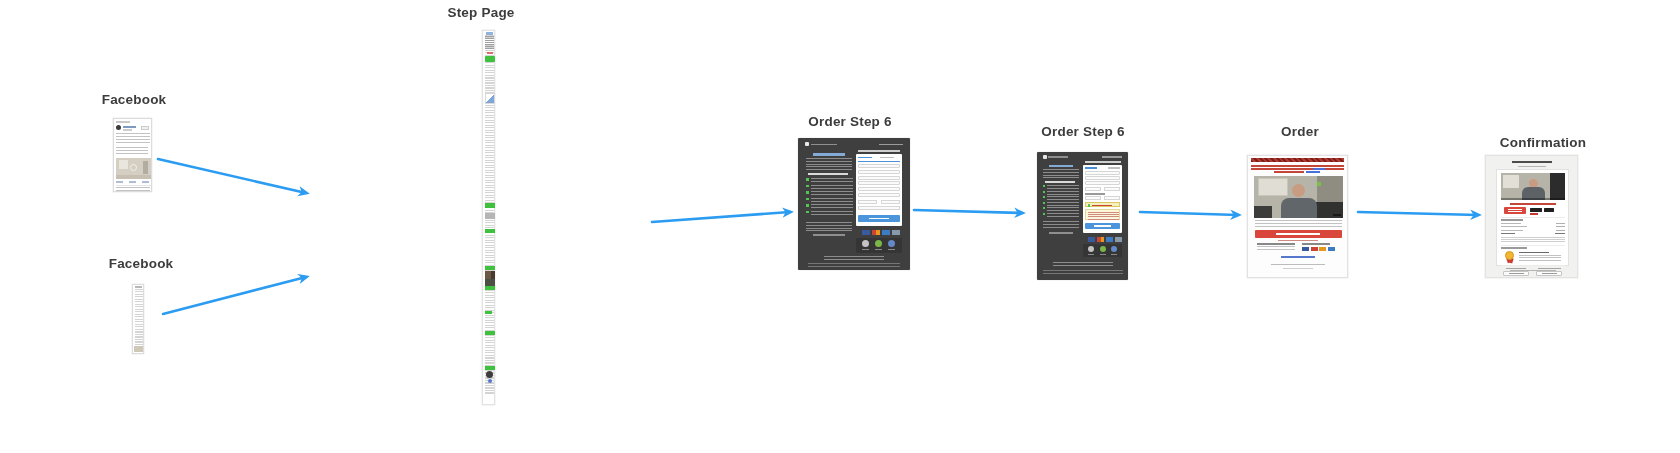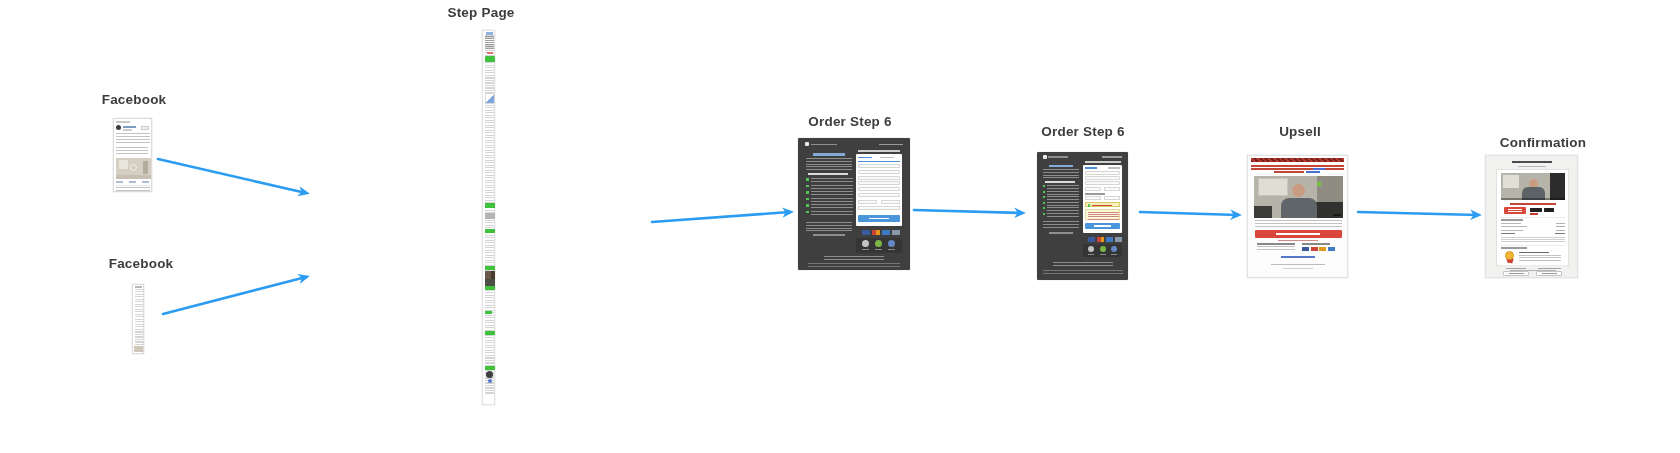--- a/index.html
+++ b/index.html
@@ -217,21 +217,21 @@
       <div class="a" style="left:16.5px; top:2px; width:6px; height:6px; border-radius:50%; background:#7cb648;"></div>
       <div class="a" style="left:28px; top:2px; width:6px; height:6px; border-radius:50%; background:#6488c8;"></div>
       <div class="a" style="left:5px; top:9.5px; width:6px; height:1px; background:#8a8a8a;"></div>
       <div class="a" style="left:16.5px; top:9.5px; width:6px; height:1px; background:#8a8a8a;"></div>
       <div class="a" style="left:28px; top:9.5px; width:6px; height:1px; background:#8a8a8a;"></div>
     </div>
     <div class="a lines-dark-bg" style="left:16px; top:110px; width:60px; height:5px;"></div>
     <div class="a lines-dark-bg" style="left:6px; top:118px; width:80px; height:6px; opacity:.7;"></div>
   </div>
 
-  <div class="node-label" style="left:1300px; top:124px;">Upsell</div>
+  <div class="node-label" style="left:1300px; top:124px;">Order</div>
   <div class="thumb" style="left:1247px; top:155px; width:101px; height:123px; background:#fdfdfd; border:1px solid #e2e2e2;">
     <div class="a" style="left:3px; top:2px; width:93px; height:4px; background:repeating-linear-gradient(45deg,#7e1f1f 0 2px,#b53a2e 2px 4px);"></div>
     <div class="a" style="left:3px; top:9px; width:93px; height:1.8px; background:#c4453a;"></div>
     <div class="a" style="left:3px; top:12px; width:93px; height:1.8px; background:#c4453a;"></div>
     <div class="a" style="left:65px; top:12px; width:12px; height:1.8px; background:#4a6fd8;"></div>
     <div class="a" style="left:26px; top:15px; width:30px; height:1.8px; background:#c4453a;"></div>
     <div class="a" style="left:58px; top:15px; width:14px; height:1.8px; background:#4a6fd8;"></div>
     <div class="a" style="left:6px; top:20px; width:89px; height:42px; background:#b6b4a8; overflow:hidden;">
       <div class="a" style="left:4px; top:2px; width:30px; height:18px; background:#e0ddd4; border:1px solid #c8c5ba;"></div>
       <div class="a" style="right:0; top:0; width:26px; height:42px; background:#8f8d82;"></div>

